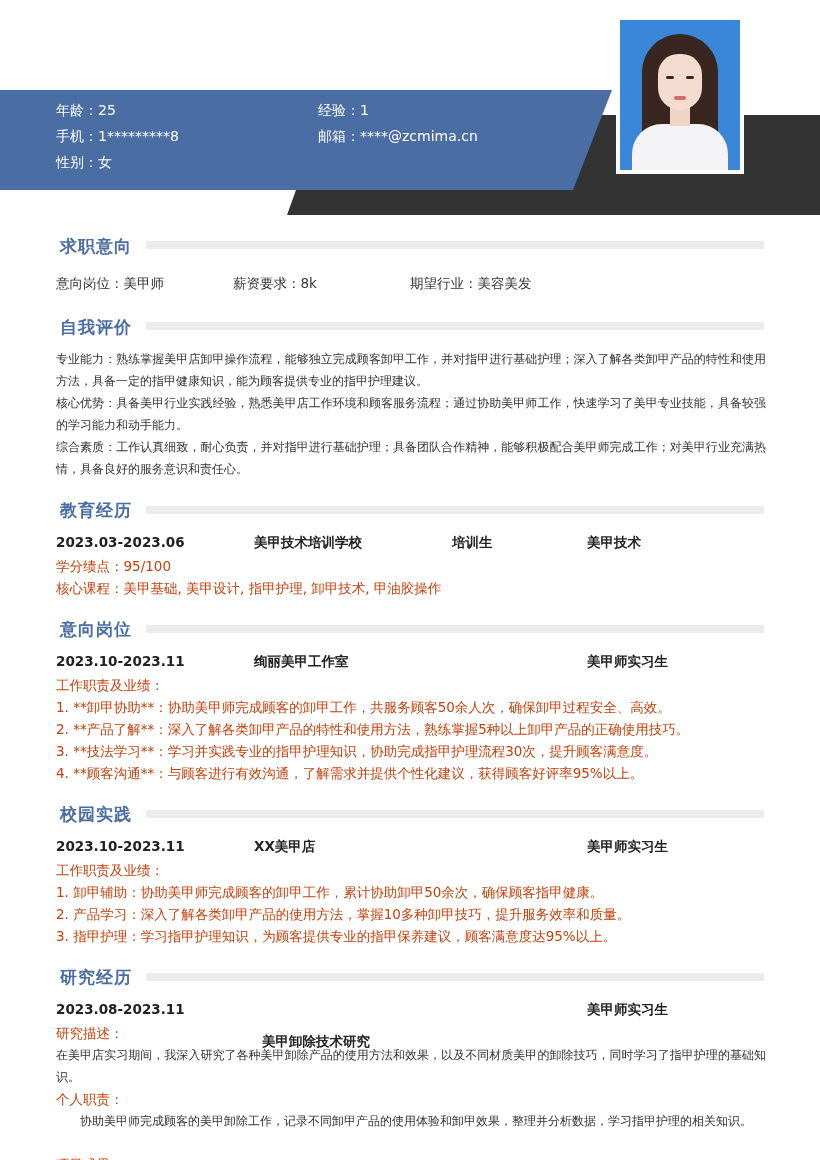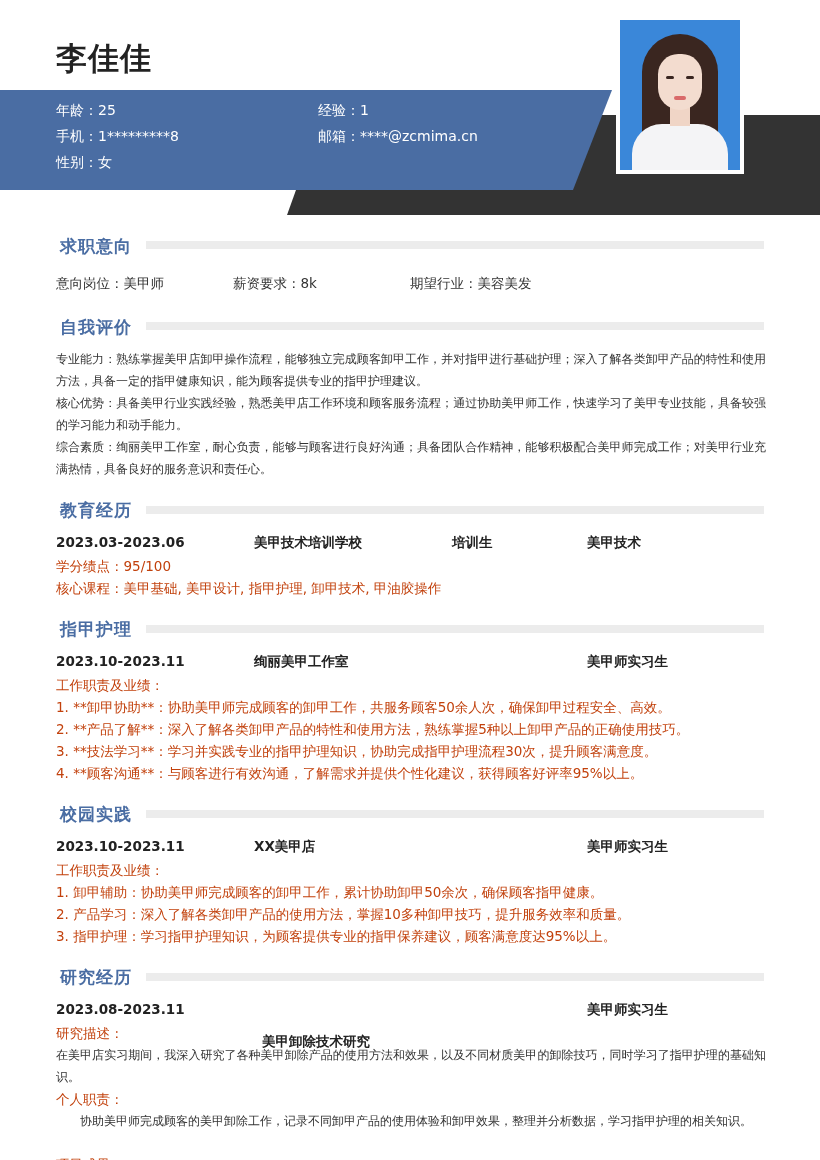--- a/index.html
+++ b/index.html
@@ -28,21 +28,20 @@
   .para { position: absolute; left: 56px; width: 710px; font-size: 12px; color: #333333; line-height: 22px; text-align: justify; }
   .bold { font-weight: bold; color: #222222; }
   .abs { position: absolute; font-size: 13.5px; line-height: 18px; white-space: nowrap; }
 </style>
 </head>
 <body>
 
 <div class="header">
   <div class="dark-band"></div>
   <div class="blue-band"></div>
-  <div class="name">李佳佳</div>
   <div class="info" style="left:56px;top:101px;">年龄：25</div>
   <div class="info" style="left:318px;top:101px;text-align:center;">经验：1</div>
   <div class="info" style="left:56px;top:127px;">手机：1*********8</div>
   <div class="info" style="left:318px;top:127px;">邮箱：****@zcmima.cn</div>
   <div class="info" style="left:56px;top:153px;">性别：女</div>
   <div class="photo-frame">
     <div class="photo">
       <div class="hair"></div>
       <div class="shirt"></div>
       <div class="neck"></div>
@@ -57,32 +56,32 @@
 <div class="section-title" style="top:236px;">求职意向</div>
 <div class="section-bar" style="top:241px;"></div>
 <div class="abs" style="left:56px;top:274px;">意向岗位：美甲师</div>
 <div class="abs" style="left:233px;top:274px;">薪资要求：8k</div>
 <div class="abs" style="left:410px;top:274px;">期望行业：美容美发</div>
 
 <div class="section-title" style="top:317px;">自我评价</div>
 <div class="section-bar" style="top:322px;"></div>
 <div class="para" style="top:348px;">专业能力：熟练掌握美甲店卸甲操作流程，能够独立完成顾客卸甲工作，并对指甲进行基础护理；深入了解各类卸甲产品的特性和使用方法，具备一定的指甲健康知识，能为顾客提供专业的指甲护理建议。</div>
 <div class="para" style="top:392px;">核心优势：具备美甲行业实践经验，熟悉美甲店工作环境和顾客服务流程；通过协助美甲师工作，快速学习了美甲专业技能，具备较强的学习能力和动手能力。</div>
-<div class="para" style="top:436px;">综合素质：绚丽美甲工作室，耐心负责，能够与顾客进行良好沟通；具备团队合作精神，能够积极配合美甲师完成工作；对美甲行业充满热情，具备良好的服务意识和责任心。</div>
+<div class="para" style="top:436px;">综合素质：工作认真细致，耐心负责，并对指甲进行基础护理；具备团队合作精神，能够积极配合美甲师完成工作；对美甲行业充满热情，具备良好的服务意识和责任心。</div>
 
 <div class="section-title" style="top:500px;">教育经历</div>
 <div class="section-bar" style="top:506px;"></div>
 <div class="abs bold" style="left:56px;top:533px;">2023.03-2023.06</div>
 <div class="abs bold" style="left:254px;top:533px;">美甲技术培训学校</div>
 <div class="abs bold" style="left:452px;top:533px;">培训生</div>
 <div class="abs bold" style="left:587px;top:533px;">美甲技术</div>
 <div class="line" style="top:557px;">学分绩点：95/100</div>
 <div class="line" style="top:579px;">核心课程：美甲基础, 美甲设计, 指甲护理, 卸甲技术, 甲油胶操作</div>
 
-<div class="section-title" style="top:619px;">指甲护理</div>
+<div class="section-title" style="top:619px;">意向岗位</div>
 <div class="section-bar" style="top:625px;"></div>
 <div class="abs bold" style="left:56px;top:652px;">2023.10-2023.11</div>
 <div class="abs bold" style="left:254px;top:652px;">绚丽美甲工作室</div>
 <div class="abs bold" style="left:587px;top:652px;">美甲师实习生</div>
 <div class="line" style="top:676px;">工作职责及业绩：</div>
 <div class="line" style="top:698px;">1. **卸甲协助**：协助美甲师完成顾客的卸甲工作，共服务顾客50余人次，确保卸甲过程安全、高效。</div>
 <div class="line" style="top:720px;">2. **产品了解**：深入了解各类卸甲产品的特性和使用方法，熟练掌握5种以上卸甲产品的正确使用技巧。</div>
 <div class="line" style="top:742px;">3. **技法学习**：学习并实践专业的指甲护理知识，协助完成指甲护理流程30次，提升顾客满意度。</div>
 <div class="line" style="top:764px;">4. **顾客沟通**：与顾客进行有效沟通，了解需求并提供个性化建议，获得顾客好评率95%以上。</div>
 

